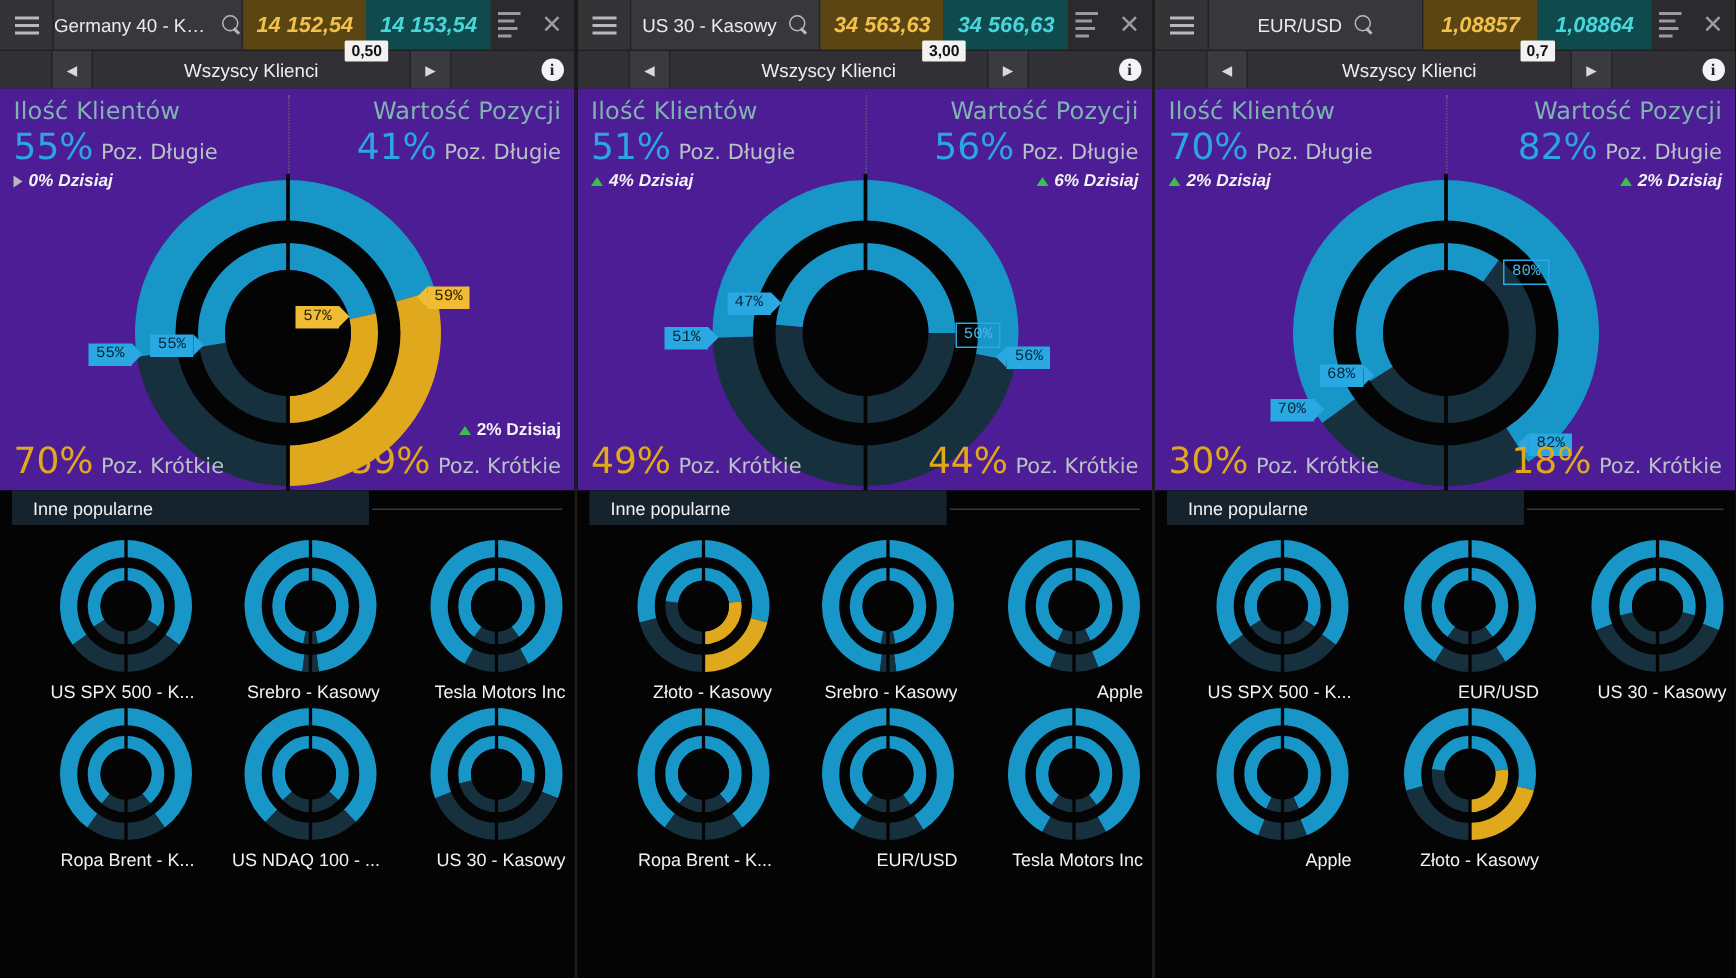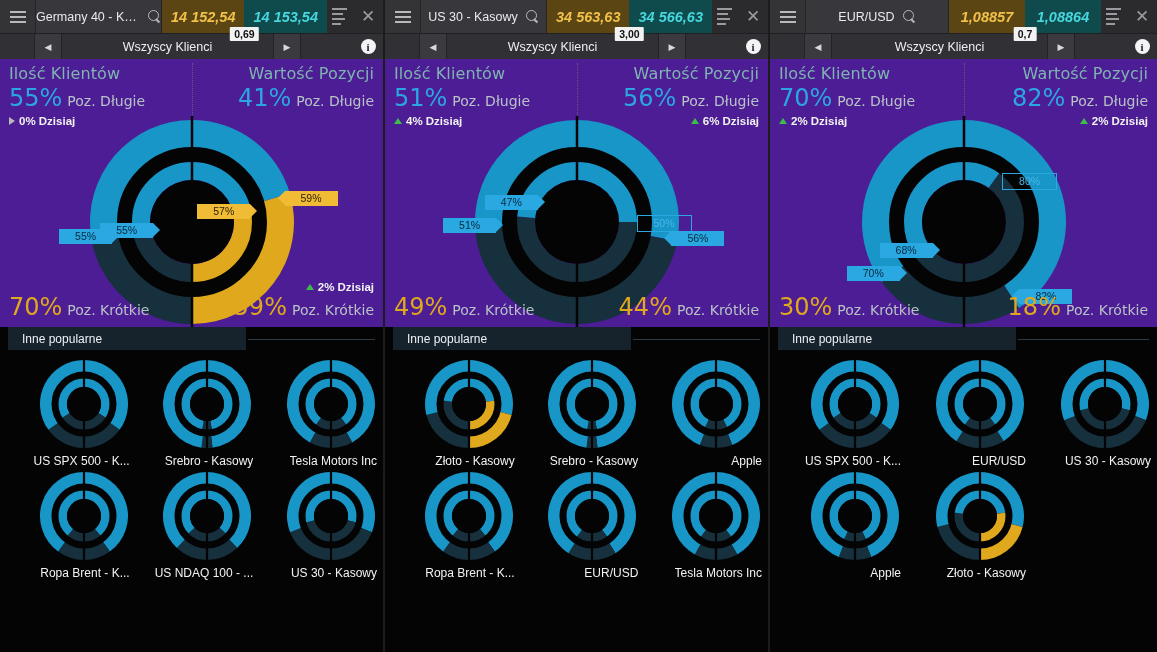--- a/index.html
+++ b/index.html
@@ -130,21 +130,21 @@
     font-size:16px; color:#7fb4b0; letter-spacing:.1px;
     font-family:"DejaVu Sans", sans-serif;
   }
   .bigrow{ display:flex; align-items:baseline; gap:5px; margin-top:1px; }
   .hdr-r .bigrow{ justify-content:flex-end; }
   .bignum{ font-size:24px; color:#2ca6e0; font-family:"DejaVu Sans", sans-serif; }
   .bignum.gold{ color:#e0a81c; }
   .biglbl{ font-size:14px; color:#b9c3c6; font-family:"DejaVu Sans", sans-serif;}
   .today{
     margin-top:3px; font-size:11.5px; font-weight:bold; color:#f2f2f2;
-    display:flex; align-items:center; gap:4px;
+    display:flex; align-items:center; gap:4px;font-style:italic;
   }
   .hdr-r .today{ justify-content:flex-end; }
   .tri{
     width:0;height:0;border-left:4px solid transparent;border-right:4px solid transparent;
     border-bottom:6px solid #3bbf4a;
   }
   .tri.flat{
     border:none; width:0;height:0;
     border-top:4px solid transparent;border-bottom:4px solid transparent;
     border-left:6px solid #b9b9b9;
@@ -160,22 +160,22 @@
 
   
   .donutwrap{
     position:absolute; left:50%; top:57px; transform:translateX(-50%);
     width:212px; height:212px;
   }
   .donutwrap svg{ display:block; }
 
   .tag{
     position:absolute; font-size:10.5px; color:#06283c; font-weight:normal;
-    padding:1px 16px; white-space:nowrap; line-height:13px;
-    font-family:Liberation Sans, sans-serif;
+    padding:1px 5px; white-space:nowrap; line-height:13px;
+    font-family:Liberation Mono, monospace;
   }
   .tag.blue{ background:#2aa8e2; color:#06283c;}
   .tag.gold{ background:#f0bc35; color:#2a1d00;}
   .tag.outline{ background:transparent; color:#4ab5e8; border:1px solid #2aa8e2;}
   .tag.arrow-l:after{
     content:""; position:absolute; right:-7px; top:0; width:0; height:0;
     border-top:7.5px solid transparent; border-bottom:7.5px solid transparent;
     border-left:7px solid #2aa8e2;
   }
   .tag.gold.arrow-l:after{ border-left-color:#f0bc35; }
@@ -225,21 +225,21 @@
             <i></i>
           </div>
         </div>
       <div class="instr">
         <span class="name">Germany 40 - Kasowy</span>
         <span class="mag"></span>
       </div>
       <div class="prices">
         <div class="price bid">14 152,54</div>
         <div class="price ask">14 153,54</div>
-        <div class="spread">0,69</div>
+        <div class="spread">0,50</div>
       </div>
       <div class="chartico">
           <i></i>
           <i></i>
           <i></i>
           <i></i>
         </div>
       <div class="closebtn">✕</div>
     </div>
 

